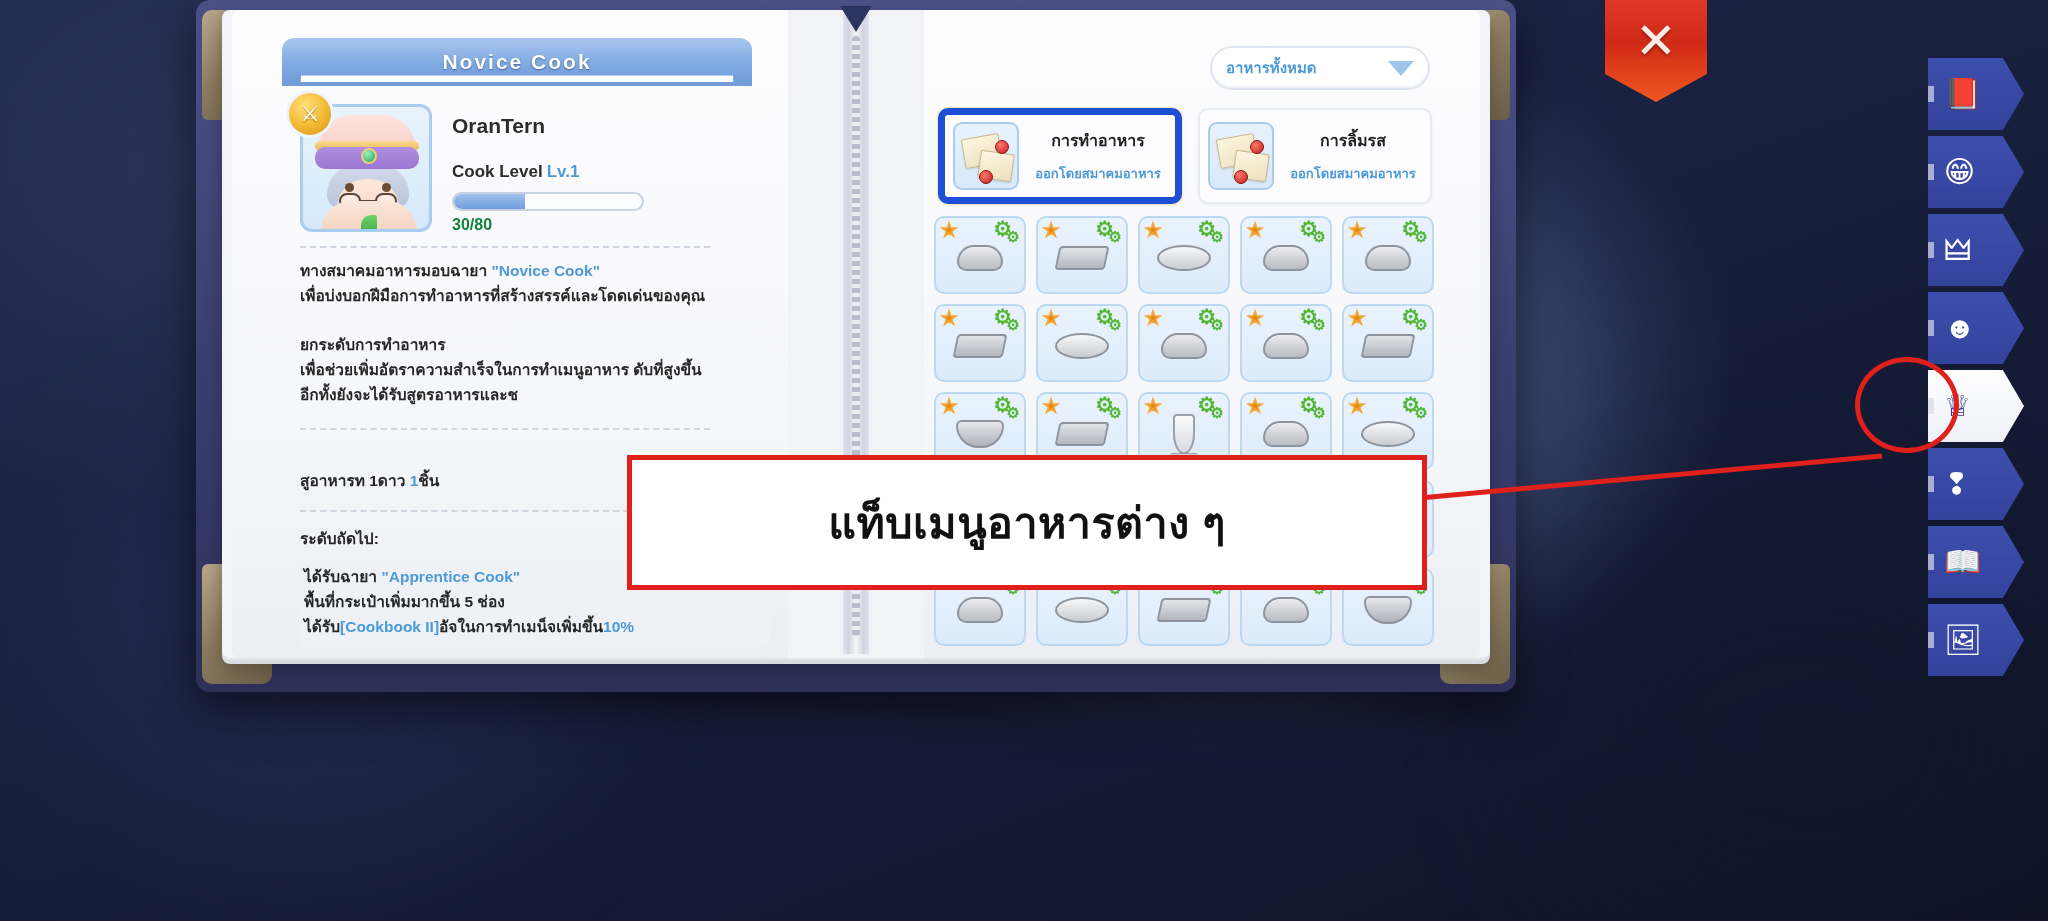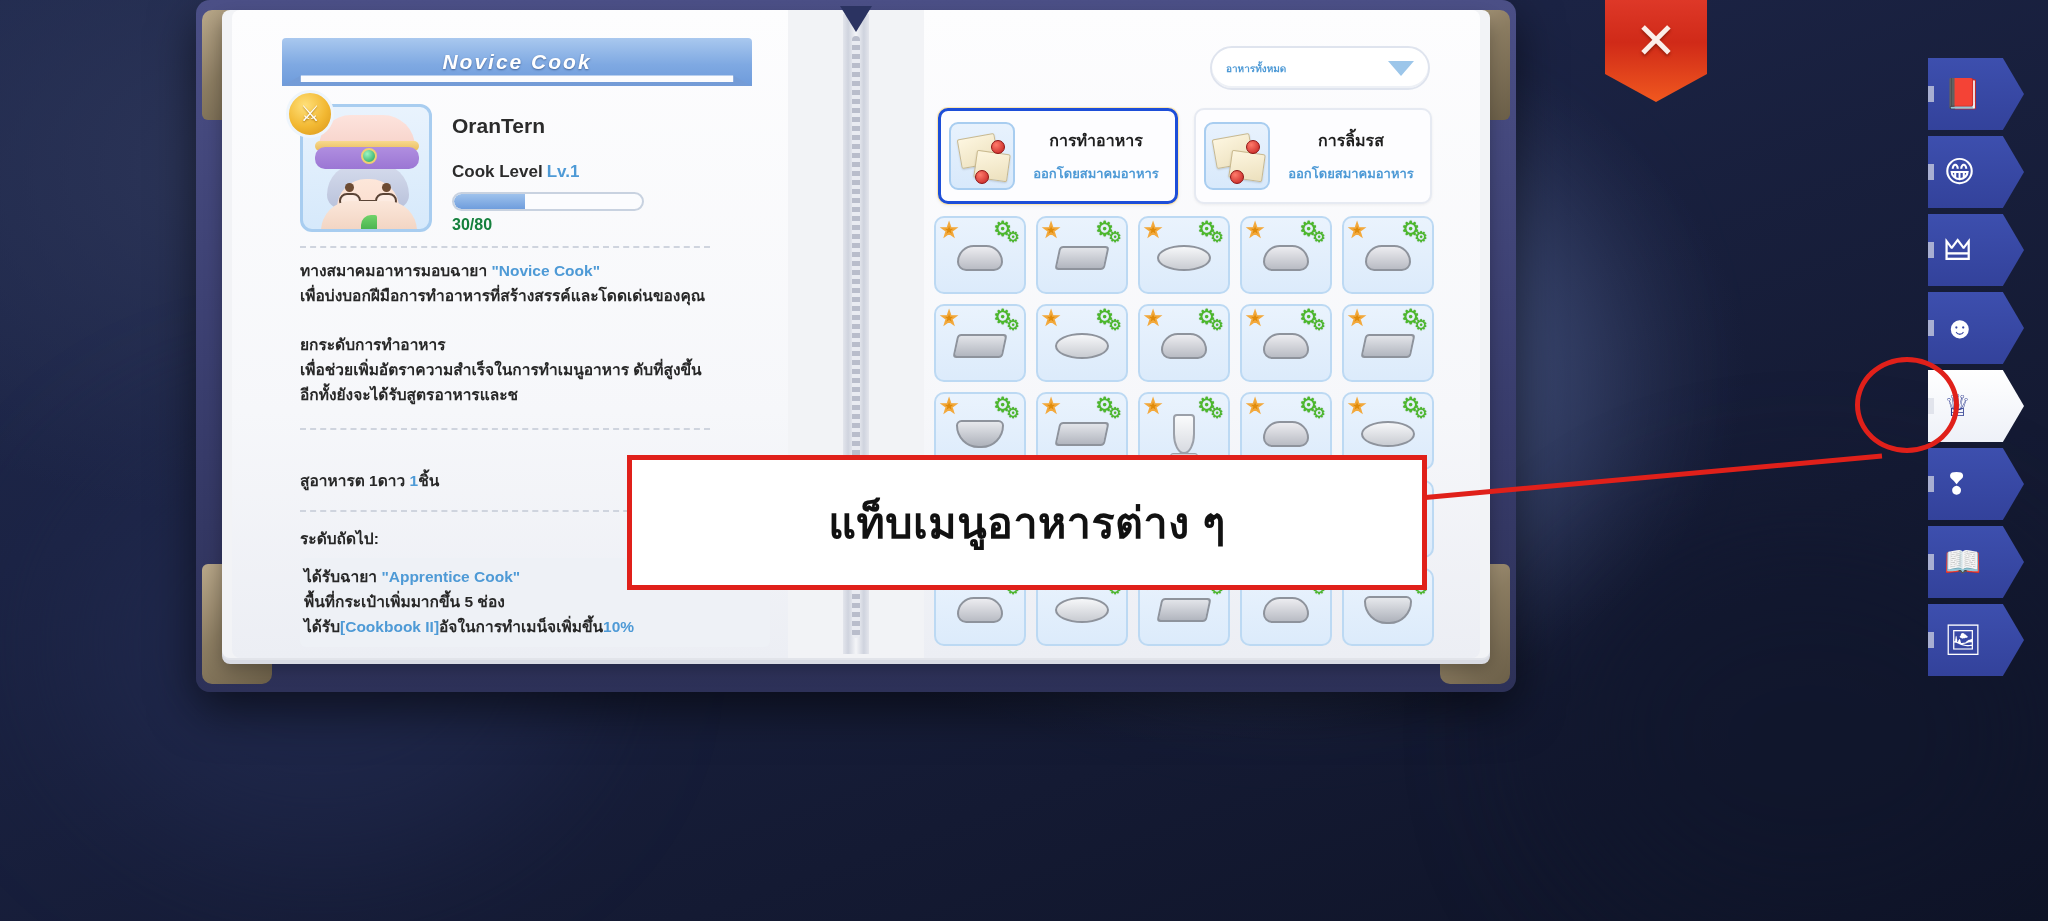--- a/index.html
+++ b/index.html
@@ -76,22 +76,21 @@
 
   
   .banner {
     position: absolute; left: 60px; top: 28px; width: 470px; height: 48px;
     background: linear-gradient(180deg,#a9c8ef 0%, #7fa9e2 55%, #6e9bdb 100%);
     color: #ffffff;
     display: flex; align-items: center; justify-content: center;
     font-size: 21px; font-weight: bold; letter-spacing: 2px;
     text-shadow: 0 1px 2px rgba(40,70,120,.7);
     clip-path: polygon(0 0, 100% 0, 100% 100%, 96% 78%, 4% 78%, 0 100%);
-    border-radius: 4px;
-    font-style: italic;
+    border-radius: 12px;
   }
   .banner-shade {
     position: absolute; left: 60px; top: 62px; width: 470px; height: 14px;
     background: linear-gradient(180deg,#5c8bd0 0%, #5c8bd0 100%);
     clip-path: polygon(0 0, 4% 0, 4% 72%, 96% 72%, 96% 0, 100% 0, 100% 100%, 0 100%);
     opacity: .85;
   }
 
   
   .avatar-wrap { position: absolute; left: 78px; top: 94px; width: 132px; height: 128px; }
@@ -161,31 +160,31 @@
   .t5 { top: 516px; }
   .t6 { top: 548px; background: #eef1f6; padding: 6px 8px 8px 4px; border-radius: 6px; width: 470px; }
 
   
   .dropdown {
     position: absolute; right: 60px; top: 36px; width: 220px; height: 44px;
     background: #ffffff; border: 2px solid #dfe4ee; border-radius: 22px;
     display: flex; align-items: center; padding: 0 14px;
     box-shadow: inset 0 -2px 0 #eef1f6;
   }
-  .dropdown .dd-label { flex: 1; font-size: 10px; font-weight: bold; color: #4e9ad6; }
+  .dropdown .dd-label { flex: 1; font-size: 15px; font-weight: bold; color: #4e9ad6; }
   .dd-arrow { width: 0; height: 0; border-left: 13px solid transparent; border-right: 13px solid transparent;
     border-top: 15px solid #9cc6ea; }
 
   .cat-row { position: absolute; right: 58px; top: 98px; width: 494px; height: 96px; display: flex; gap: 16px; }
   .cat {
     flex: 1; background: #fdfdff; border: 2px solid #e6eaf2; border-radius: 10px;
     display: flex; align-items: center; gap: 10px; padding: 6px 8px;
     box-shadow: 0 1px 3px rgba(0,0,0,.06);
   }
-  .cat.active { border: 3px solid #1d4ed8; box-shadow: 0 0 0 1px #fde7b0, 0 1px 4px rgba(0,0,0,.08); }
+  .cat.active { border: 7px solid #1d4ed8; box-shadow: 0 0 0 1px #fde7b0, 0 1px 4px rgba(0,0,0,.08); }
   .cat-icon {
     width: 66px; height: 68px; border-radius: 9px; border: 2px solid #a8cdf0;
     background: linear-gradient(180deg,#e8f2fd 0%, #d8e9fb 100%);
     position: relative; flex: 0 0 66px; overflow: hidden;
   }
   .scroll-a, .scroll-b {
     position: absolute; background: linear-gradient(160deg,#fdf6e0 0%, #ece0bd 100%);
     border: 1px solid #c9b98e; box-shadow: 0 1px 2px rgba(0,0,0,.15);
   }
   .scroll-a { left: 8px; top: 12px; width: 38px; height: 30px; transform: rotate(-10deg); border-radius: 2px; }
@@ -353,21 +352,21 @@
 
       <div class="para t2">
         <span> ยกระดับการทำอาหาร</span><br>
         <span>เพื่อช่วยเพิ่มอัตราความสำเร็จในการทำเมนูอาหาร ดับที่สูงขึ้น</span><br>
         <span>อีกทั้งยังจะได้รับสูตรอาหารและช</span>
       </div>
 
       <div class="divider d2"></div>
 
       <div class="para t4">
-        <span>สูอาหารต 1ดาว </span><span class="hl">1</span><span>ชิ้น</span>
+        <span>สูอาหารท 1ดาว </span><span class="hl">1</span><span>ชิ้น</span>
       </div>
 
       <div class="divider d3"></div>
 
       <div class="para t5">ระดับถัดไป:</div>
       <div class="para t6">
         <span>ได้รับฉายา </span><span class="hl">"Apprentice Cook"</span><br>
         <span>พื้นที่กระเป๋าเพิ่มมากขึ้น 5 ช่อง</span><br>
         <span>ได้รับ</span><span class="hl">[Cookbook II]</span><span>อัจในการทำเมน็จเพิ่มขึ้น</span><span class="hl">10%</span>
       </div>

